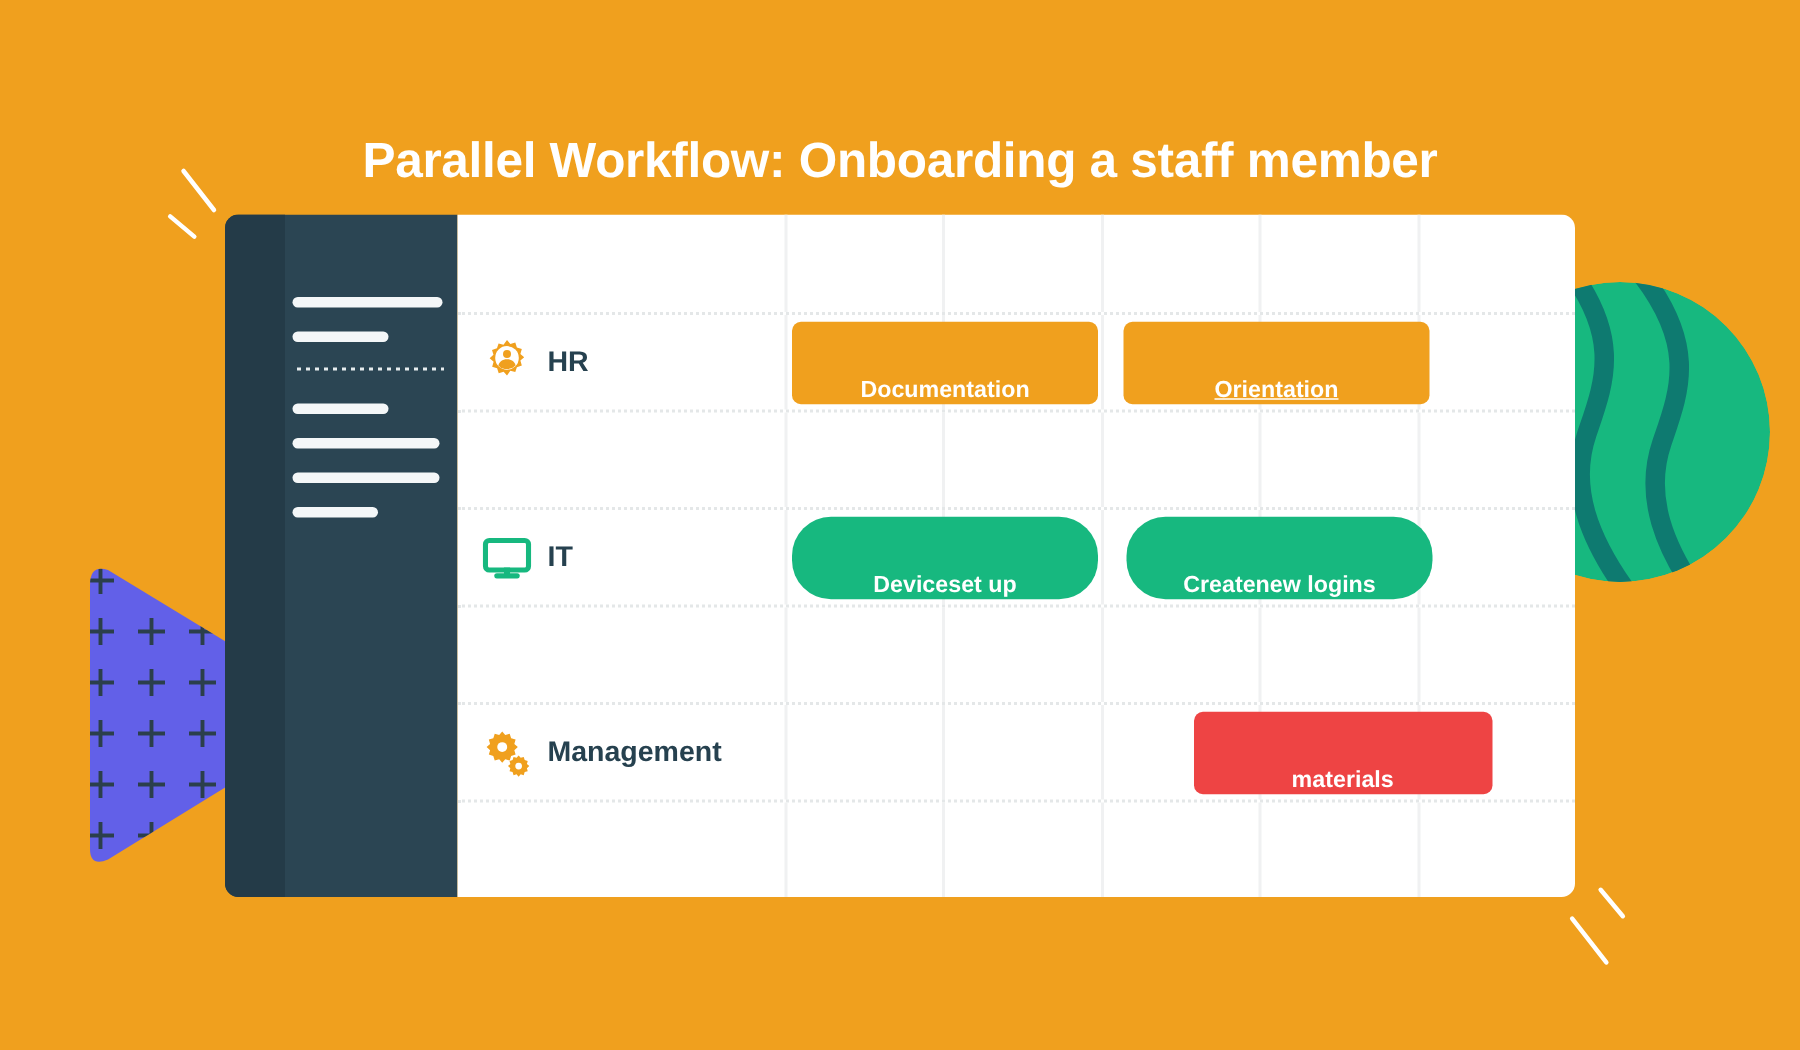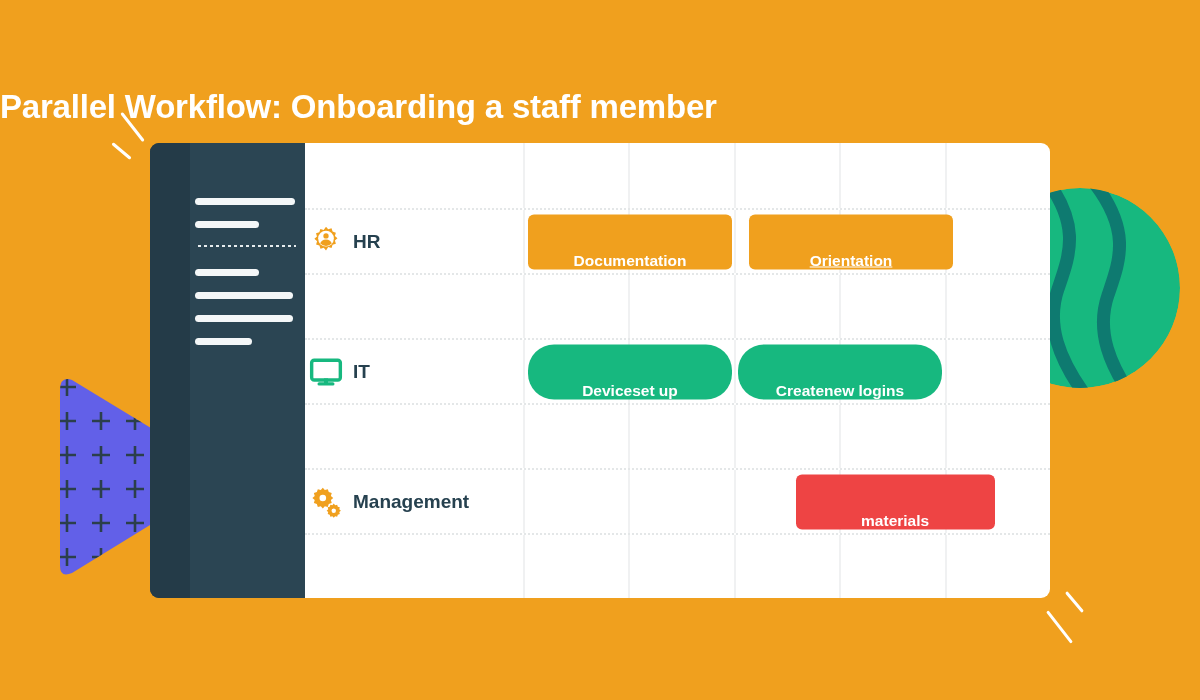--- a/index.html
+++ b/index.html
@@ -14,21 +14,21 @@
   
   .deco{position:absolute;pointer-events:none;}
 
   .circle-deco{left:1020px;top:188px;width:180px;height:200px;overflow:hidden;}
   .tri-deco{left:50px;top:370px;width:190px;height:215px;}
   .slash{position:absolute;background:#FFFFFF;border-radius:2px;}
 
   
   .title{
     position:absolute;left:0;right:0;top:66px;
-    color:#FFFFFF;
+    text-align:center;color:#FFFFFF;
     font-size:33px;font-weight:bold;letter-spacing:-0.2px;
   }
 
   
   .card{
     position:absolute;left:150px;top:143px;
     width:900px;height:455px;
     border-radius:9px;overflow:hidden;
     display:flex;
     box-shadow:0 0 0 0 rgba(0,0,0,0);
@@ -46,21 +46,21 @@
   .row{position:relative;height:65px;box-sizing:border-box;}
   .row + .row{border-top:2px dotted #E4E7E8;}
   .row-inner{position:absolute;inset:0;display:flex;}
   .cell{border-right:2px solid #F0F1F2;box-sizing:border-box;height:100%;}
   .cell.label-col{flex:0 0 220px;border-right:2px solid #F0F1F2;}
   .cell.slot{flex:1;}
   .cell:last-child{border-right:none;}
 
   .lane-label{
     position:absolute;left:0;top:0;height:100%;width:220px;
-    display:flex;align-items:center;gap:10px;padding-left:4px;
+    display:flex;align-items:center;gap:10px;padding-left:16px;
     box-sizing:border-box;z-index:3;
   }
   .lane-name{
     color:#26414F;font-size:19px;font-weight:bold;white-space:nowrap;
   }
   .lane-icon{width:34px;height:34px;flex:0 0 34px;display:block;}
 
   
   .bars{position:absolute;left:220px;top:0;right:0;height:100%;z-index:2;}
   .bar{
@@ -199,21 +199,21 @@
       <rect x="8" y="25.6" width="16" height="3.2" rx="1.6" fill="#17B87F"></rect>
     </svg></span>
             <span class="lane-name">IT</span>
           </div>
           <div class="bars">
             <div class="bar green" style="left: 0%; width: calc(40% - 6px); margin-left: 3px;">
               <span>Device</span>
               <br>
               <span>set up</span>
             </div>
-            <div class="bar green" style="left: 40%; width: calc(40% - 6px); margin-left: 3px;">
+            <div class="bar green" style="left: 40%; width: calc(40% - 6px); margin-left: 16px;">
               <span>Create</span>
               <br>
               <span>new logins</span>
             </div>
           </div>
         </div>
         <div class="row">
           <div class="row-inner">
             <div class="cell label-col"></div>
             <div class="cell slot"></div>

